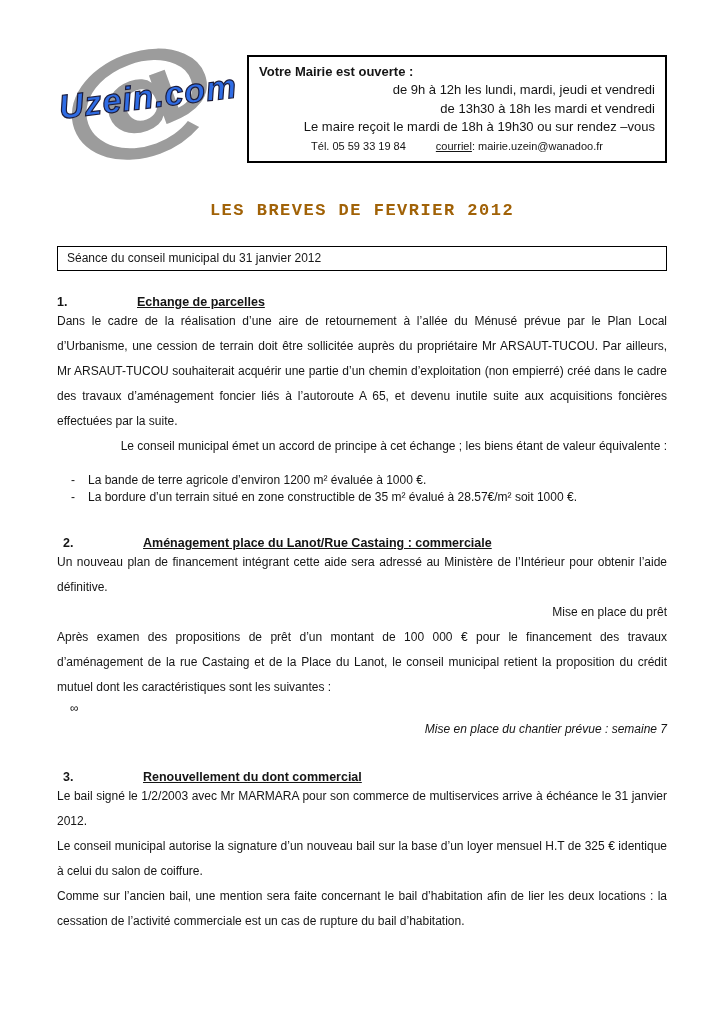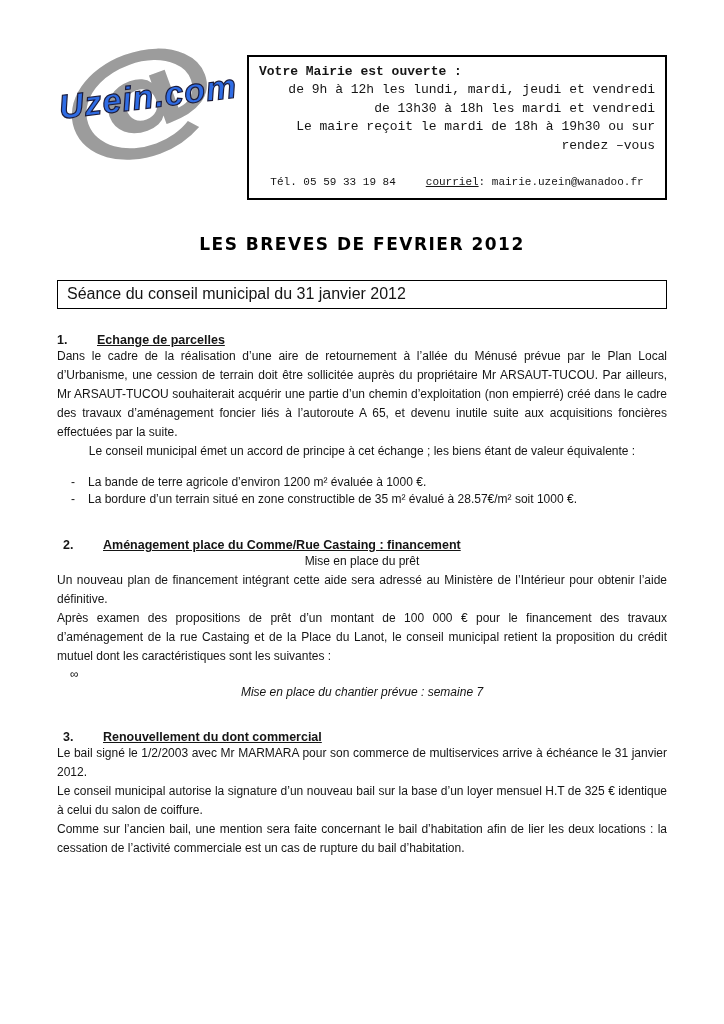--- a/index.html
+++ b/index.html
@@ -42,58 +42,58 @@
     -webkit-text-stroke: 1.2px #1c1c3a;
     transform: rotate(-7deg);
     transform-origin: left center;
   }
   .hours-box {
     margin-left: auto;
     width: 424px;
     box-sizing: border-box;
     border: 2px solid #000000;
     padding: 6px 10px 7px 10px;
-    font-size: 13px; line-height: 1.42; font-family: Liberation Mono, monospace;
+    font-size: 13px; line-height: 1.42;
   }
   .hours-title { font-weight: bold; text-align: left; }
   .hours-line { text-align: right; }
-  .hours-contact { text-align: center; font-size: 11px; margin-top: 20px; }
+  .hours-contact { text-align: center; font-size: 11px; margin-top: 2px; }
   .contact-gap { display: inline-block; width: 30px; }
   .courriel-underline { text-decoration: underline; }
 
   
   .doc-title {
     margin-top: 34px;
     text-align: center;
     font-family: "DejaVu Sans", sans-serif;
     font-weight: bold;
     font-size: 17px;
     letter-spacing: 1.5px;
   }
 
   
   .seance-box {
     margin-top: 26px;
     border: 1px solid #000000;
     padding: 4px 9px 5px 9px;
-    font-size: 16px;
+    font-size: 12px;
   }
 
   
   .section-heading { display: flex; font-size: 12.5px; font-weight: bold; }
   .section-heading.indented { padding-left: 6px; }
   .section-number { width: 40px; flex: 0 0 auto; }
-  .section-title { text-decoration: underline; }
+  .section-title { text-decoration: underline; margin-left: 40px; }
 
   p.para {
     margin: 0;
-    font-size: 12px; line-height: 19px;
+    font-size: 12px; line-height: 25px;
     text-align: justify;
   }
-  p.para.no-justify { text-align: center; }
+  p.para.no-justify { text-align: right; }
 
   .mt-13 { margin-top: 13px; }
   .mt-14 { margin-top: 14px; }
   .mt-15 { margin-top: 15px; font-style: italic; }
   .mt-17 { margin-top: 17px; }
   .mt-24 { margin-top: 24px; }
   .mt-28 { margin-top: 28px; }
   .mt-30 { margin-top: 30px; }
   .mt-32 { margin-top: 32px; }
 
@@ -128,21 +128,21 @@
       <div class="hours-title">Votre Mairie est ouverte :</div>
       <div class="hours-line">de 9h à 12h les lundi, mardi, jeudi et vendredi</div>
       <div class="hours-line">de 13h30 à 18h les mardi et vendredi</div>
       <div class="hours-line">Le maire reçoit le mardi de 18h à 19h30 ou sur rendez –vous</div>
       <div class="hours-contact">
         <span>Tél. 05 59 33 19 84</span><span class="contact-gap"></span><span class="courriel-underline">courriel</span><span>: mairie.uzein@wanadoo.fr</span>
       </div>
     </div>
   </div>
 
-  <div class="doc-title" style="color: #000000;">LES BREVES DE FEVRIER 2012</div>
+  <div class="doc-title" style="color: #a16207; font-family: Liberation Mono, monospace;">LES BREVES DE FEVRIER 2012</div>
 
   <div class="seance-box">Séance du conseil municipal du 31 janvier 2012</div>
 
   <div class="section-heading sec1">
     <span class="section-number">1.</span>
     <span class="section-title">Echange de parcelles</span>
   </div>
   <p class="para mt-14">Dans le cadre de la réalisation d’une aire de retournement à l’allée du Ménusé prévue par le Plan Local d’Urbanisme, une cession de terrain doit être sollicitée auprès du propriétaire Mr ARSAUT-TUCOU. Par ailleurs, Mr ARSAUT-TUCOU souhaiterait acquérir une partie d’un chemin d’exploitation (non empierré) créé dans le cadre des travaux d’aménagement foncier liés à l’autoroute A 65, et devenu inutile suite aux acquisitions foncières effectuées par la suite.</p>
   <p class="para no-justify mt-17">Le conseil municipal émet un accord de principe à cet échange ; les biens étant de valeur équivalente :</p>
   <ul class="dash-list">
@@ -151,24 +151,24 @@
       <span>La bande de terre agricole d’environ 1200 m² évaluée à 1000 €.</span>
     </li>
     <li>
       <span class="dash-marker">-</span>
       <span>La bordure d’un terrain situé en zone constructible de 35 m² évalué à 28.57€/m² soit 1000 €.</span>
     </li>
   </ul>
 
   <div class="section-heading indented mt-30">
     <span class="section-number">2.</span>
-    <span class="section-title">Aménagement place du Comme/Rue Castaing : financement</span>
+    <span class="section-title">Aménagement place du Lanot/Rue Castaing : commerciale</span>
   </div>
+  <p class="para">Un nouveau plan de financement intégrant cette aide sera adressé au Ministère de l’Intérieur pour obtenir l’aide définitive.</p>
   <p class="para no-justify mt-24">Mise en place du prêt</p>
-  <p class="para">Un nouveau plan de financement intégrant cette aide sera adressé au Ministère de l’Intérieur pour obtenir l’aide définitive.</p>
   <p class="para mt-13">Après examen des propositions de prêt d’un montant de 100 000 € pour le financement des travaux d’aménagement de la rue Castaing et de la Place du Lanot, le conseil municipal retient la proposition du crédit mutuel dont les caractéristiques sont les suivantes :</p>
   <div class="inf-item">
     <span class="inf-marker">∞</span>
   </div>
   <p class="para no-justify mt-15">Mise en place du chantier prévue : semaine 7</p>
 
   <div class="section-heading indented mt-28">
     <span class="section-number">3.</span>
     <span class="section-title">Renouvellement du dont commercial</span>
   </div>

